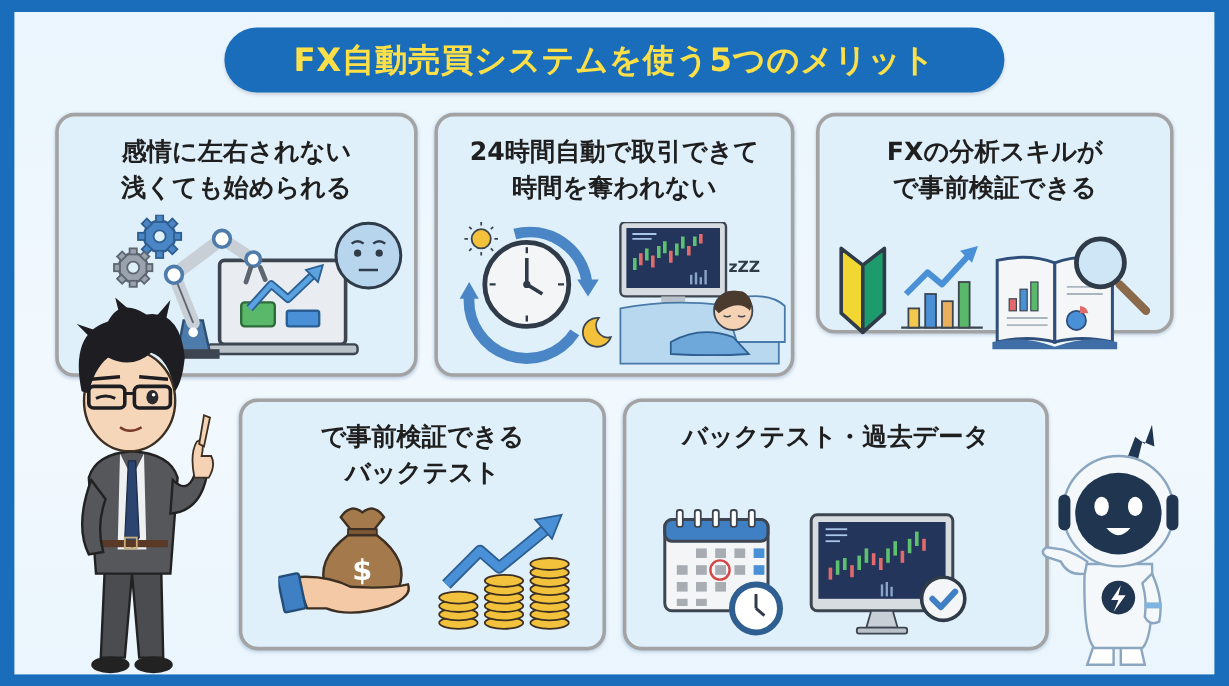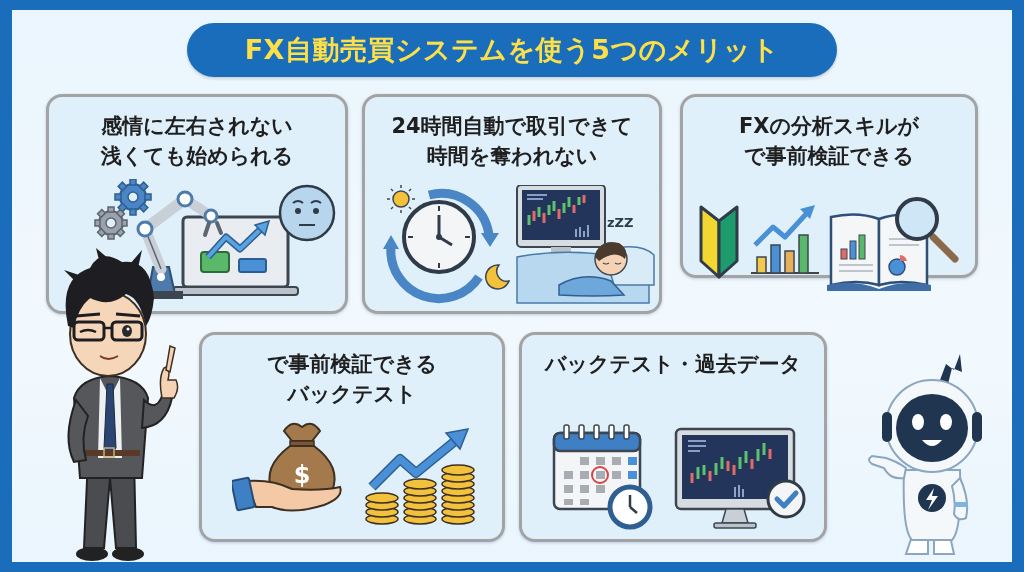--- a/index.html
+++ b/index.html
@@ -33,21 +33,21 @@
     position: absolute; left: 0; right: 0; top: 14px;
     text-align: center; font-weight: bold; color: #1f1f1f;
     font-size: 21px; line-height: 30px;
   }
   .card .heading div { white-space: nowrap; }
   .card svg.illus { position: absolute; }
   #c1 { left: 46px;  top: 94px;  width: 302px; height: 220px; }
   #c2 { left: 362px; top: 94px;  width: 300px; height: 220px; }
   #c3 { left: 680px; top: 94px;  width: 298px; height: 184px; }
   #c4 { left: 199px; top: 332px; width: 306px; height: 210px; }
-  #c5 { left: 519px; top: 332px; width: 308px; height: 210px; }
+  #c5 { left: 519px; top: 332px; width: 355px; height: 210px; }
   .char { position: absolute; }
 </style>
 </head>
 <body>
 
 <div class="frame"></div>
 
 <div class="title-pill">
   <span>FX自動売買システムを使う5つのメリット</span>
 </div>

